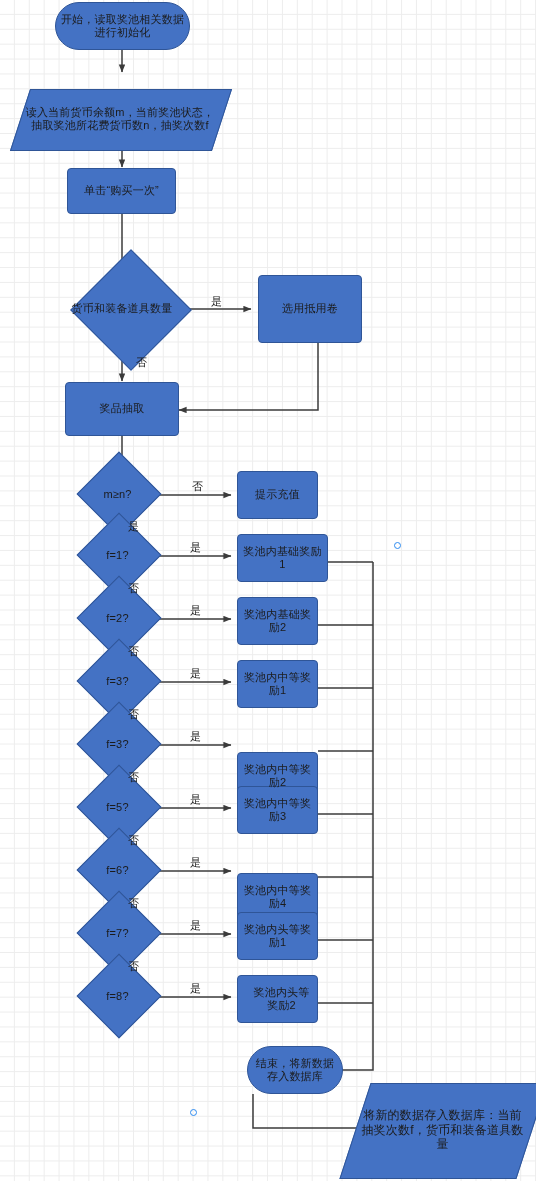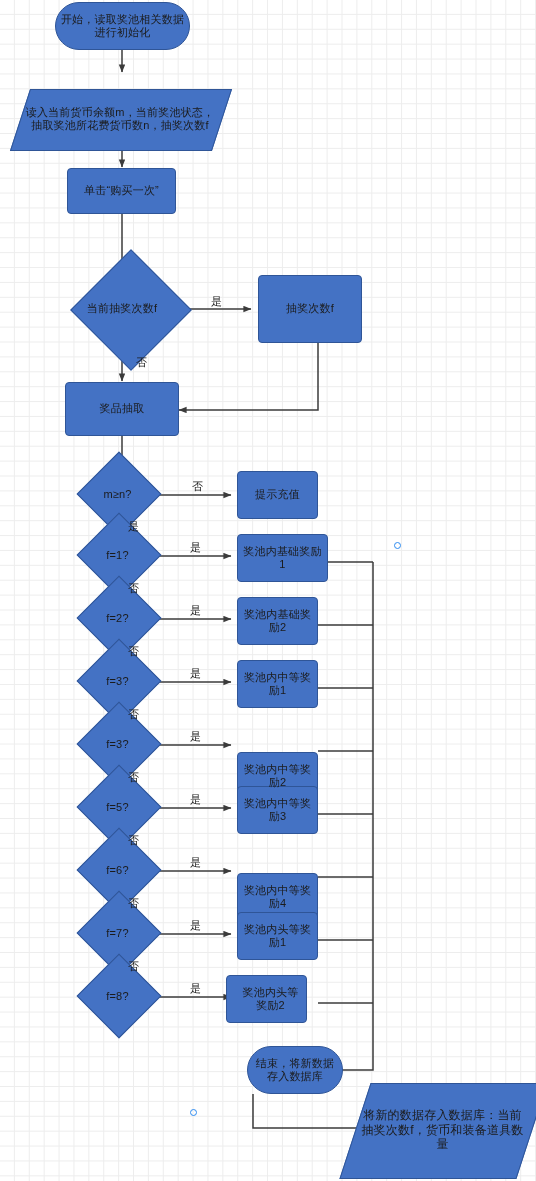--- a/index.html
+++ b/index.html
@@ -107,27 +107,27 @@
     <div class="pshape"></div>
     <span class="lbl f11">读入当前货币余额m，当前奖池状态，抽取奖池所花费货币数n，抽奖次数f</span>
   </div>
 
   <div class="node process" style="left:67px;top:168px;width:109px;height:46px;">
     <span class="lbl f115">单击“购买一次”</span>
   </div>
 
   <div class="node diamond" style="left:48px;top:277px;width:148px;height:64px;">
     <div class="dshape" style="left:40px;top:-10px;width:84px;height:84px;"></div>
-    <span class="lbl f115">当前抽奖次数f</span>
+    <span class="lbl f115">货币和装备道具数量</span>
   </div>
   <div class="edge-label" style="left:211px;top:296px;">是</div>
   <div class="edge-label" style="left:136px;top:357px;">否</div>
 
   <div class="node process" style="left:258px;top:275px;width:104px;height:68px;">
-    <span class="lbl f115">抽奖次数f</span>
+    <span class="lbl f115">选用抵用卷</span>
   </div>
 
   <div class="node process" style="left:65px;top:382px;width:114px;height:54px;">
     <span class="lbl f115">奖品抽取</span>
   </div>
 
   <div class="node diamond" style="left:78px;top:473px;width:79px;height:44px;">
     <div class="dshape" style="left:11px;top:-9px;width:58px;height:58px;"></div>
     <span class="lbl f115">m≥n?</span>
   </div>
@@ -207,21 +207,21 @@
   </div>
   <div class="node process" style="left:237px;top:786px;width:81px;height:48px;">
     <span class="lbl f115">奖池内中等奖励3</span>
   </div>
   <div class="node process" style="left:237px;top:849px;width:81px;height:48px;margin-top:24px;">
     <span class="lbl f115">奖池内中等奖励4</span>
   </div>
   <div class="node process" style="left:237px;top:912px;width:81px;height:48px;">
     <span class="lbl f115">奖池内头等奖励1</span>
   </div>
-  <div class="node process" style="left:226px;top:975px;width:81px;height:48px;padding-left:8px;">
+  <div class="node process" style="left:237px;top:975px;width:81px;height:48px;padding-left:8px;">
     <span class="lbl f115">奖池内头等奖励2</span>
   </div>
 
   <div class="node terminal" style="left:247px;top:1046px;width:96px;height:48px;">
     <span class="lbl f115">结束，将新数据存入数据库</span>
   </div>
 
   <div class="node para" style="left:355px;top:1083px;width:175px;height:94px;">
     <div class="pshape"></div>
     <span class="lbl f12">将新的数据存入数据库：当前抽奖次数f，货币和装备道具数量</span>

